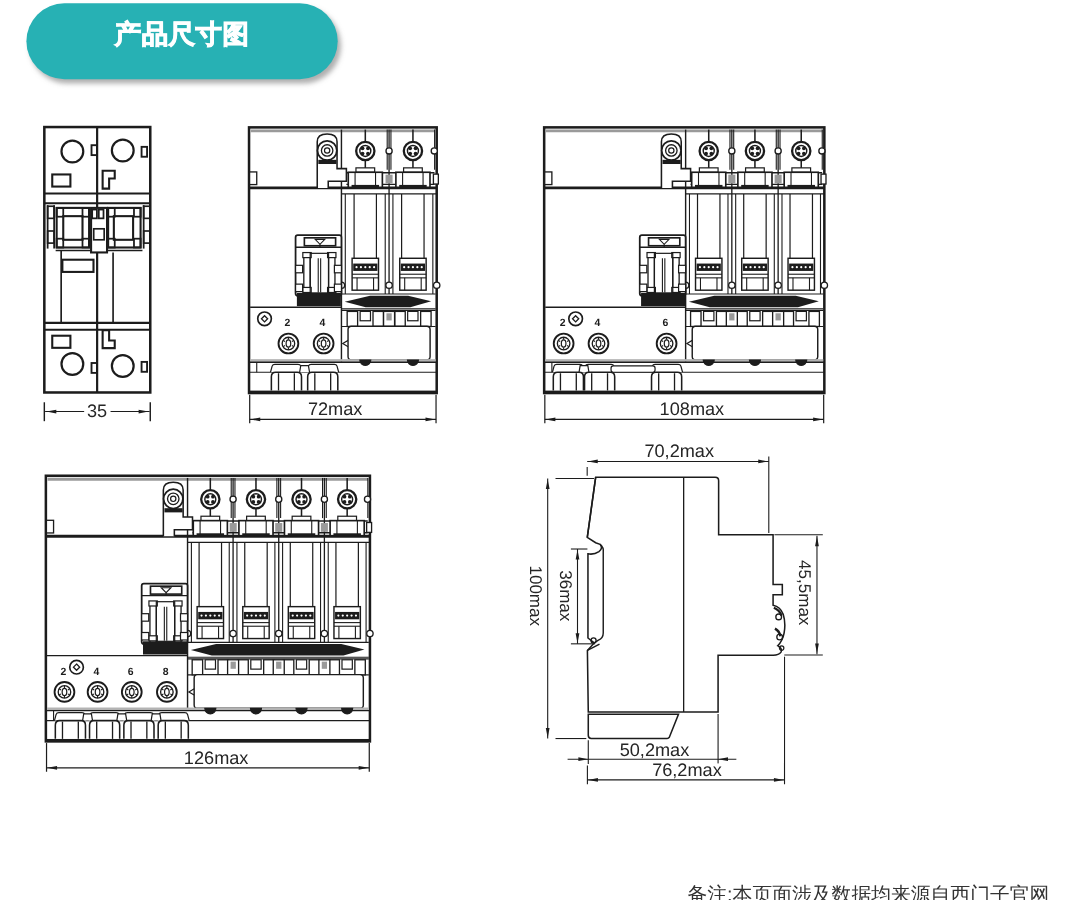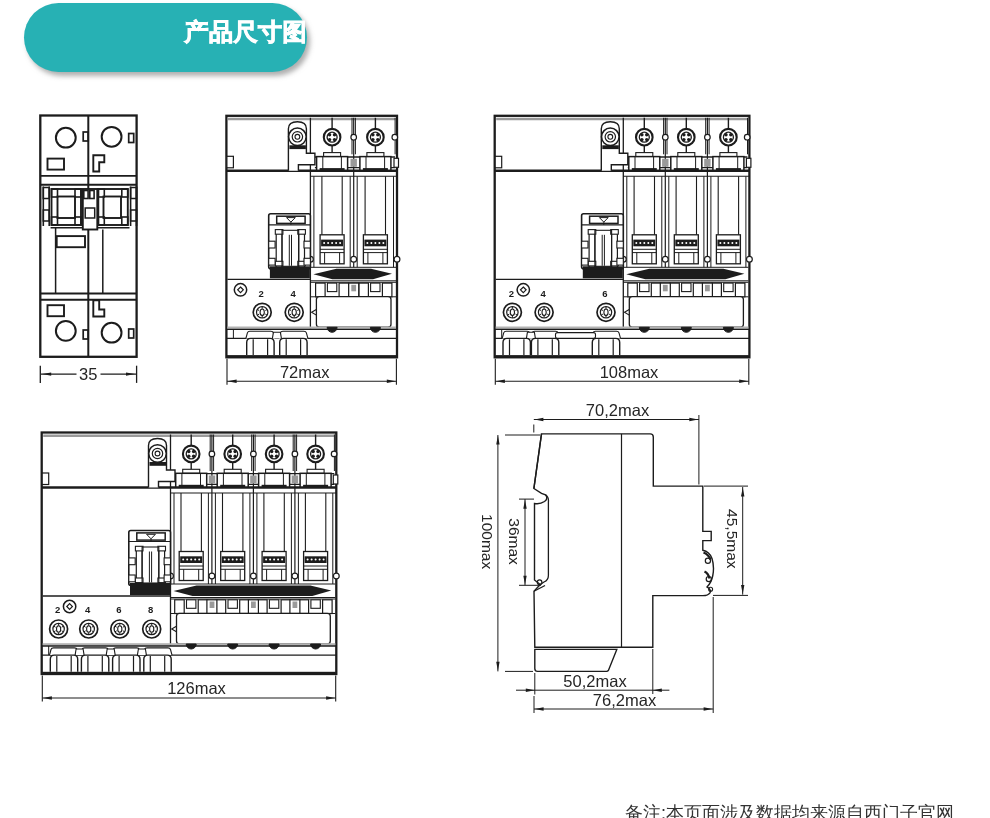--- a/index.html
+++ b/index.html
@@ -1,21 +1,21 @@
 <!DOCTYPE html>
 <html><head>
 <meta charset="utf-8">
 <style>
   html,body { margin:0; padding:0; background:#fff; width:990px; height:818px; overflow:hidden; }
   * { box-sizing:border-box; }
   .pill {
     position:absolute; left:24px; top:2.5px; width:283px; height:69.5px;
     background:#27b1b4; border-radius:35px;
     box-shadow:3px 4px 5px rgba(110,110,110,.55);
-    text-align:right; color:#fff; font-family:"Liberation Sans", sans-serif;
+    text-align:center; color:#fff; font-family:"Liberation Sans", sans-serif;
   }
   .pill .t1 { font-size:24px; font-weight:bold; padding-top:15px; letter-spacing:0.5px; line-height:27px; -webkit-text-stroke:0.9px #fff; }
   .pill .t2 { font-size:17px; line-height:16px; margin-top:1px; }
   .foot {
     position:absolute; left:625px; top:757px; width:340px;
     font-family:"Liberation Sans", sans-serif; font-size:18px; color:#333;
     white-space:nowrap;
     margin-top:44px;
   }
   svg { position:absolute; left:0; top:0; }

